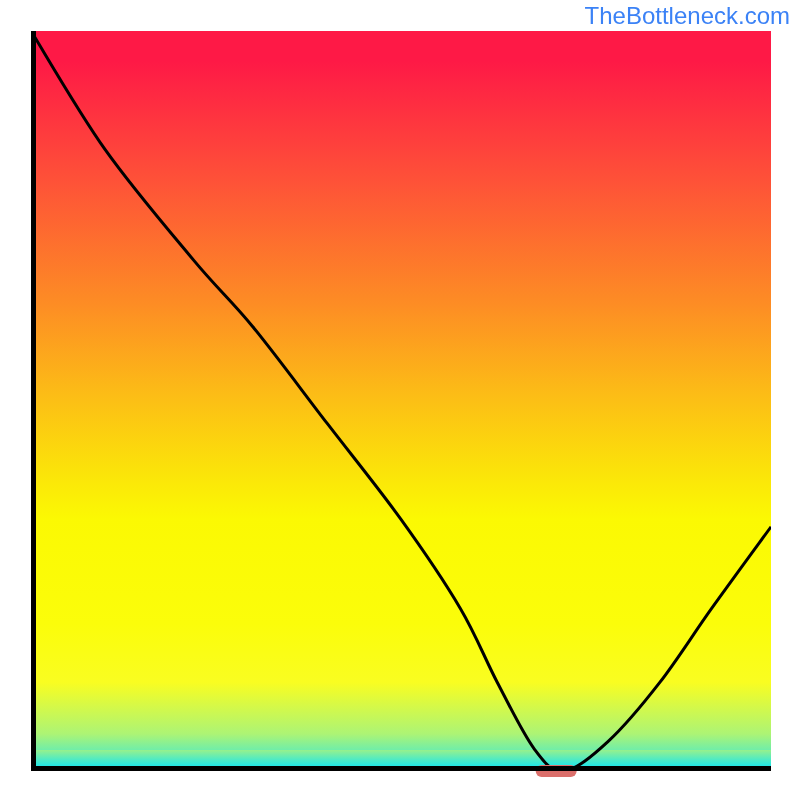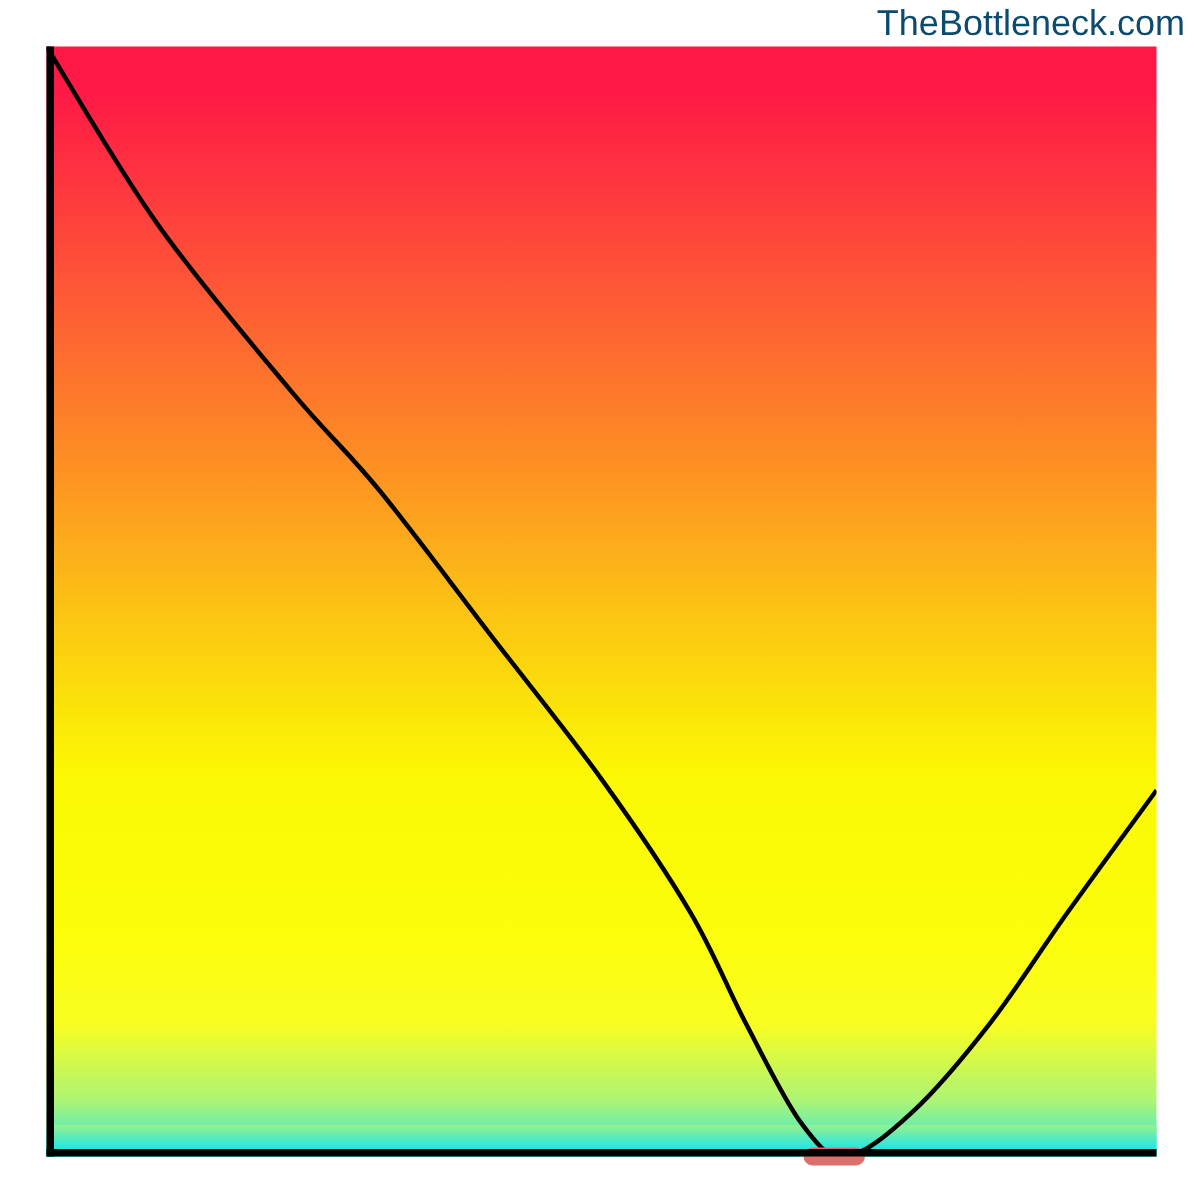--- a/index.html
+++ b/index.html
@@ -8,21 +8,21 @@
   height: 800px;
   background: #ffffff;
   font-family: Arial, sans-serif;
   position: relative;
 }
 .watermark {
   position: absolute;
   top: 2px;
   right: 10px;
   font-size: 24px;
-  color: #0c4a6e;
+  color: #3b82f6;
   font-weight: normal;
   z-index: 10;
 }
 .plot-area {
   position: absolute;
   top: 31px;
   left: 31px;
   width: 740px;
   height: 740px;
 }

